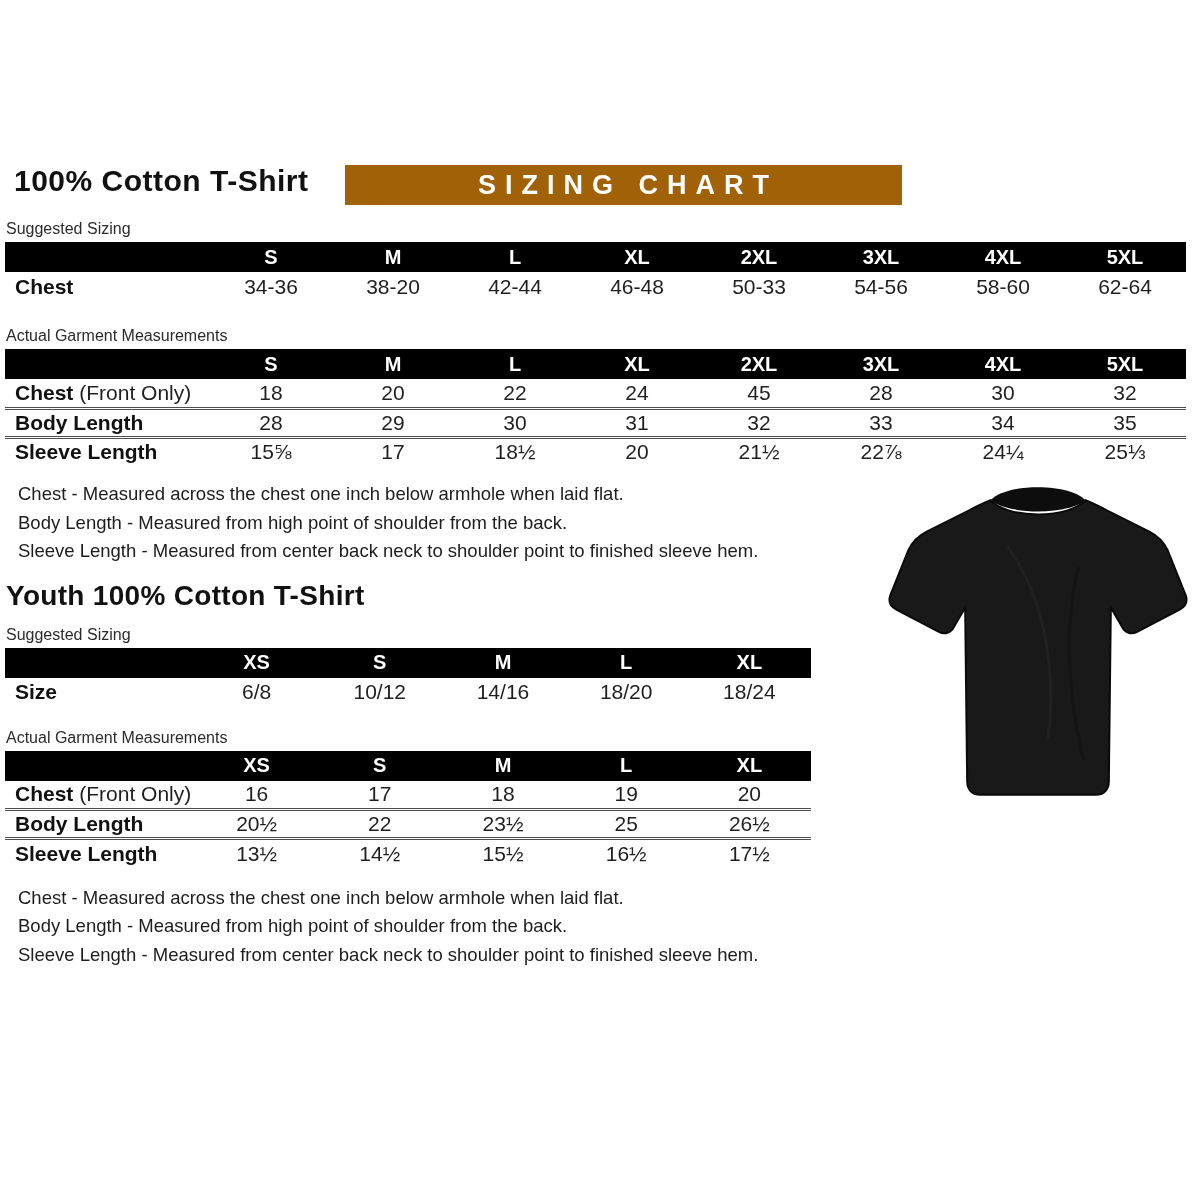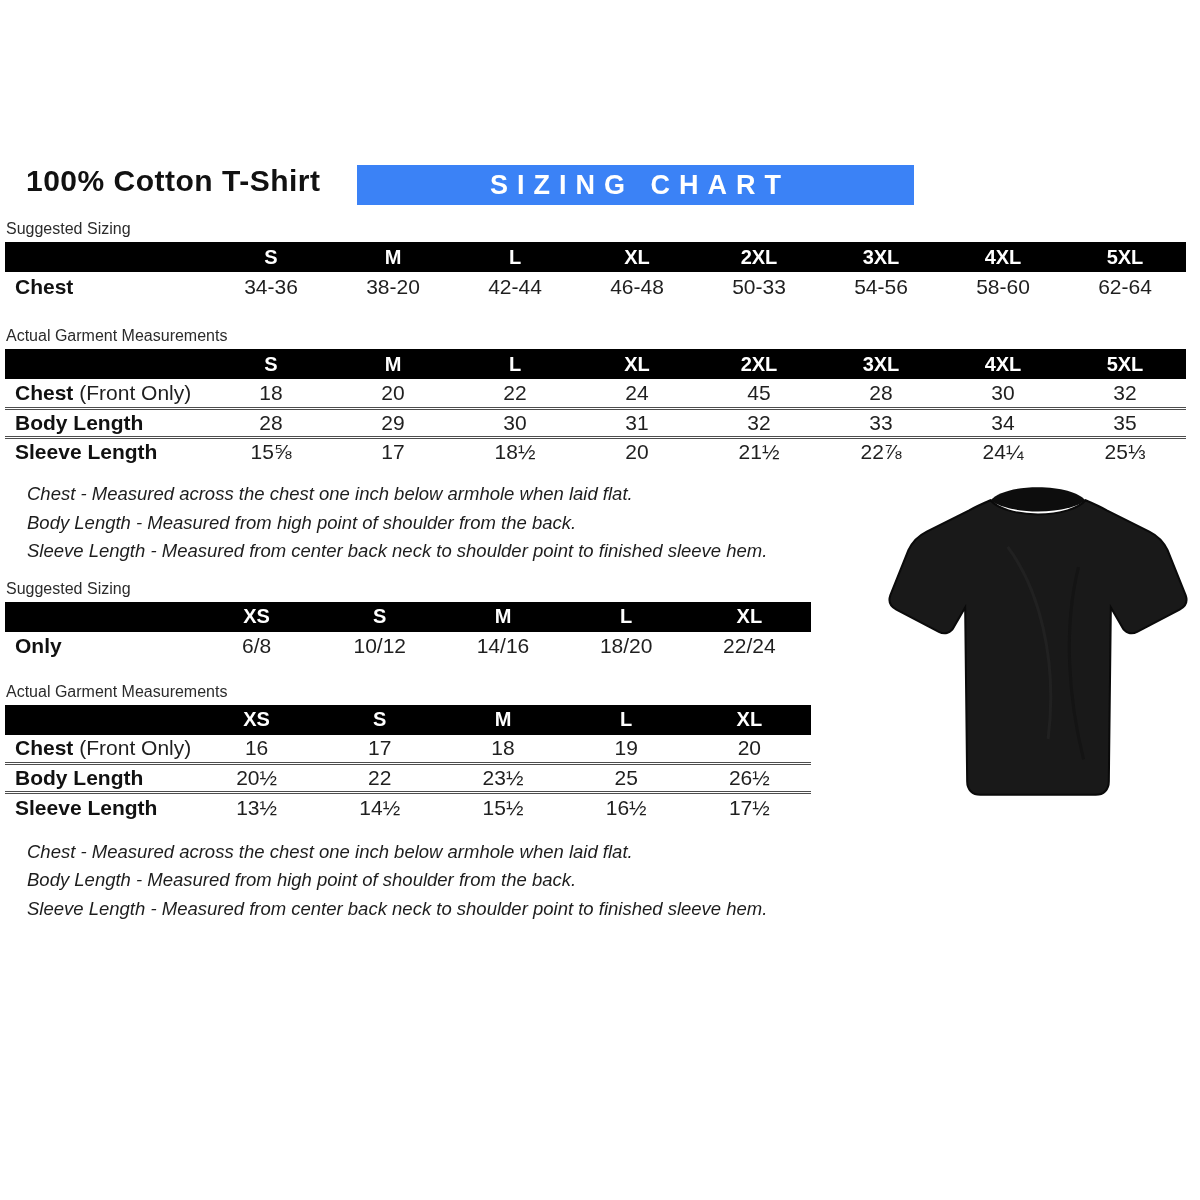--- a/index.html
+++ b/index.html
@@ -7,28 +7,28 @@
   body {
     width: 1200px; height: 1200px;
     font-family: "Liberation Sans", sans-serif;
     color: #1a1a1a;
     position: relative;
     overflow: hidden;
   }
   .page { position: absolute; top: 0; left: 0; width: 1200px; height: 1200px; }
 
   
-  .header-row { position: relative; height: 50px; margin-top: 164px; margin-left: 12px; }
+  .header-row { position: relative; height: 50px; margin-top: 164px; }
   .main-title {
     position: absolute; left: 14px; top: 0;
     font-size: 30px; font-weight: 700; letter-spacing: 0.5px; color: #111;
   }
   .banner {
     position: absolute; left: 345px; top: 1px; width: 557px; height: 40px;
-    background: #3b82f6; color: #fff;
+    background: #a16207; color: #fff;
     display: flex; align-items: center; justify-content: center;
   }
   .banner span { font-size: 27px; font-weight: 700; letter-spacing: 9px; padding-left: 9px; }
 
   
   .section-label { font-size: 16px; color: #2b2b2b; margin: 0 0 4px 6px; }
   .sl-1 { margin-top: 6px; }
   .sl-2 { margin-top: 26px; }
   .sl-3 { margin-top: 14px; }
   .sl-4 { margin-top: 22px; }
@@ -46,21 +46,21 @@
     font-size: 21px; height: 29px;
     text-align: center; vertical-align: middle; color: #1f1f1f;
   }
   td.lbl { text-align: left; padding-left: 10px; }
   td.lbl b { font-weight: 700; color: #111; }
   .tbl-adult col.c-lbl { width: 205px; }
   .tbl-youth col.c-lbl { width: 190px; }
   tbody tr + tr td { border-top: 3px double #4d4d4d; }
 
   
-  .notes { margin: 14px 0 0 27px; font-style: italic; }
+  .notes { margin: 14px 0 0 18px; }
   .notes.notes-bottom { margin-top: 16px; }
   .note { font-size: 18.5px; color: #1d1d1d; line-height: 28.5px; }
 
   
   .youth-title {
     font-size: 28px; font-weight: 700; color: #111;
     margin: 14px 0 0 6px; letter-spacing: 0.3px;
   }
 
   
@@ -182,20 +182,21 @@
       </tr>
     </tbody>
   </table>
 
   <div class="notes">
     <div class="note">Chest - Measured across the chest one inch below armhole when laid flat.</div>
     <div class="note">Body Length - Measured from high point of shoulder from the back.</div>
     <div class="note">Sleeve Length - Measured from center back neck to shoulder point to finished sleeve hem.</div>
   </div>
 
+  <div class="youth-title">Youth 100% Cotton T-Shirt</div>
 
   <div class="section-label sl-3">Suggested Sizing</div>
   <table class="tbl-youth">
     <colgroup>
         <col class="c-lbl">
         <col>
         <col>
         <col>
         <col>
         <col>
@@ -205,26 +206,26 @@
         <th></th>
         <th>XS</th>
         <th>S</th>
         <th>M</th>
         <th>L</th>
         <th>XL</th>
       </tr>
     </thead>
     <tbody>
       <tr>
-        <td class="lbl"><b>Only</b></td>
+        <td class="lbl"><b>Size</b></td>
         <td>6/8</td>
         <td>10/12</td>
         <td>14/16</td>
         <td>18/20</td>
-        <td>22/24</td>
+        <td>18/24</td>
       </tr>
     </tbody>
   </table>
 
   <div class="section-label sl-4">Actual Garment Measurements</div>
   <table class="tbl-youth">
     <colgroup>
         <col class="c-lbl">
         <col>
         <col>

